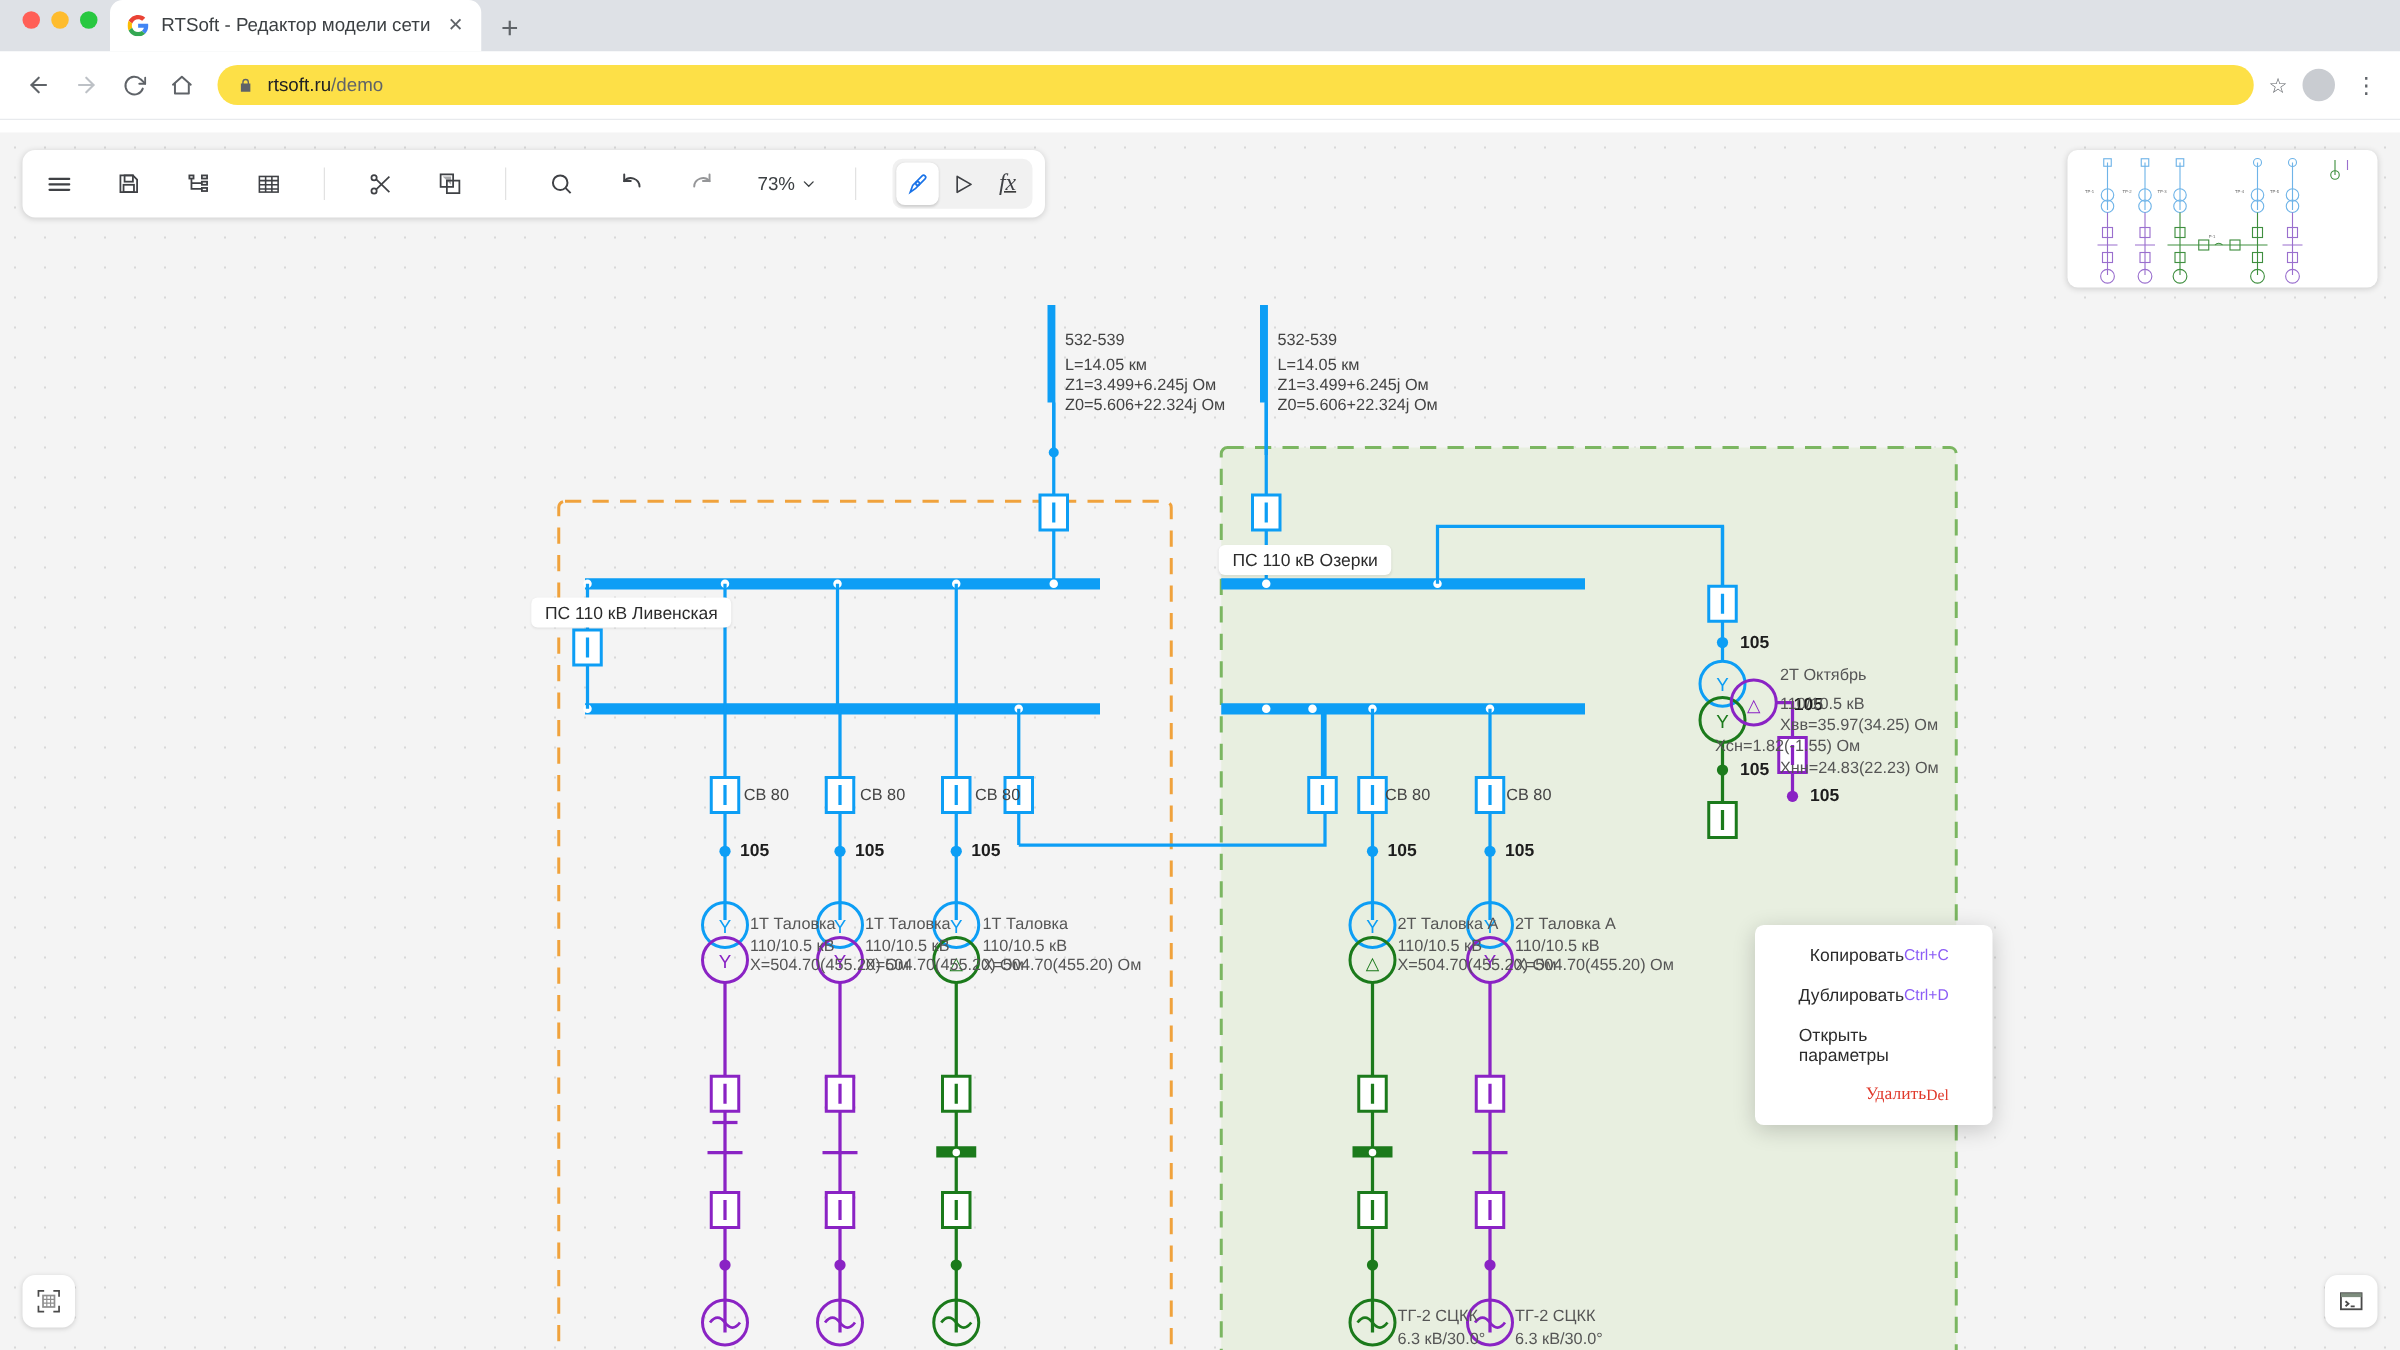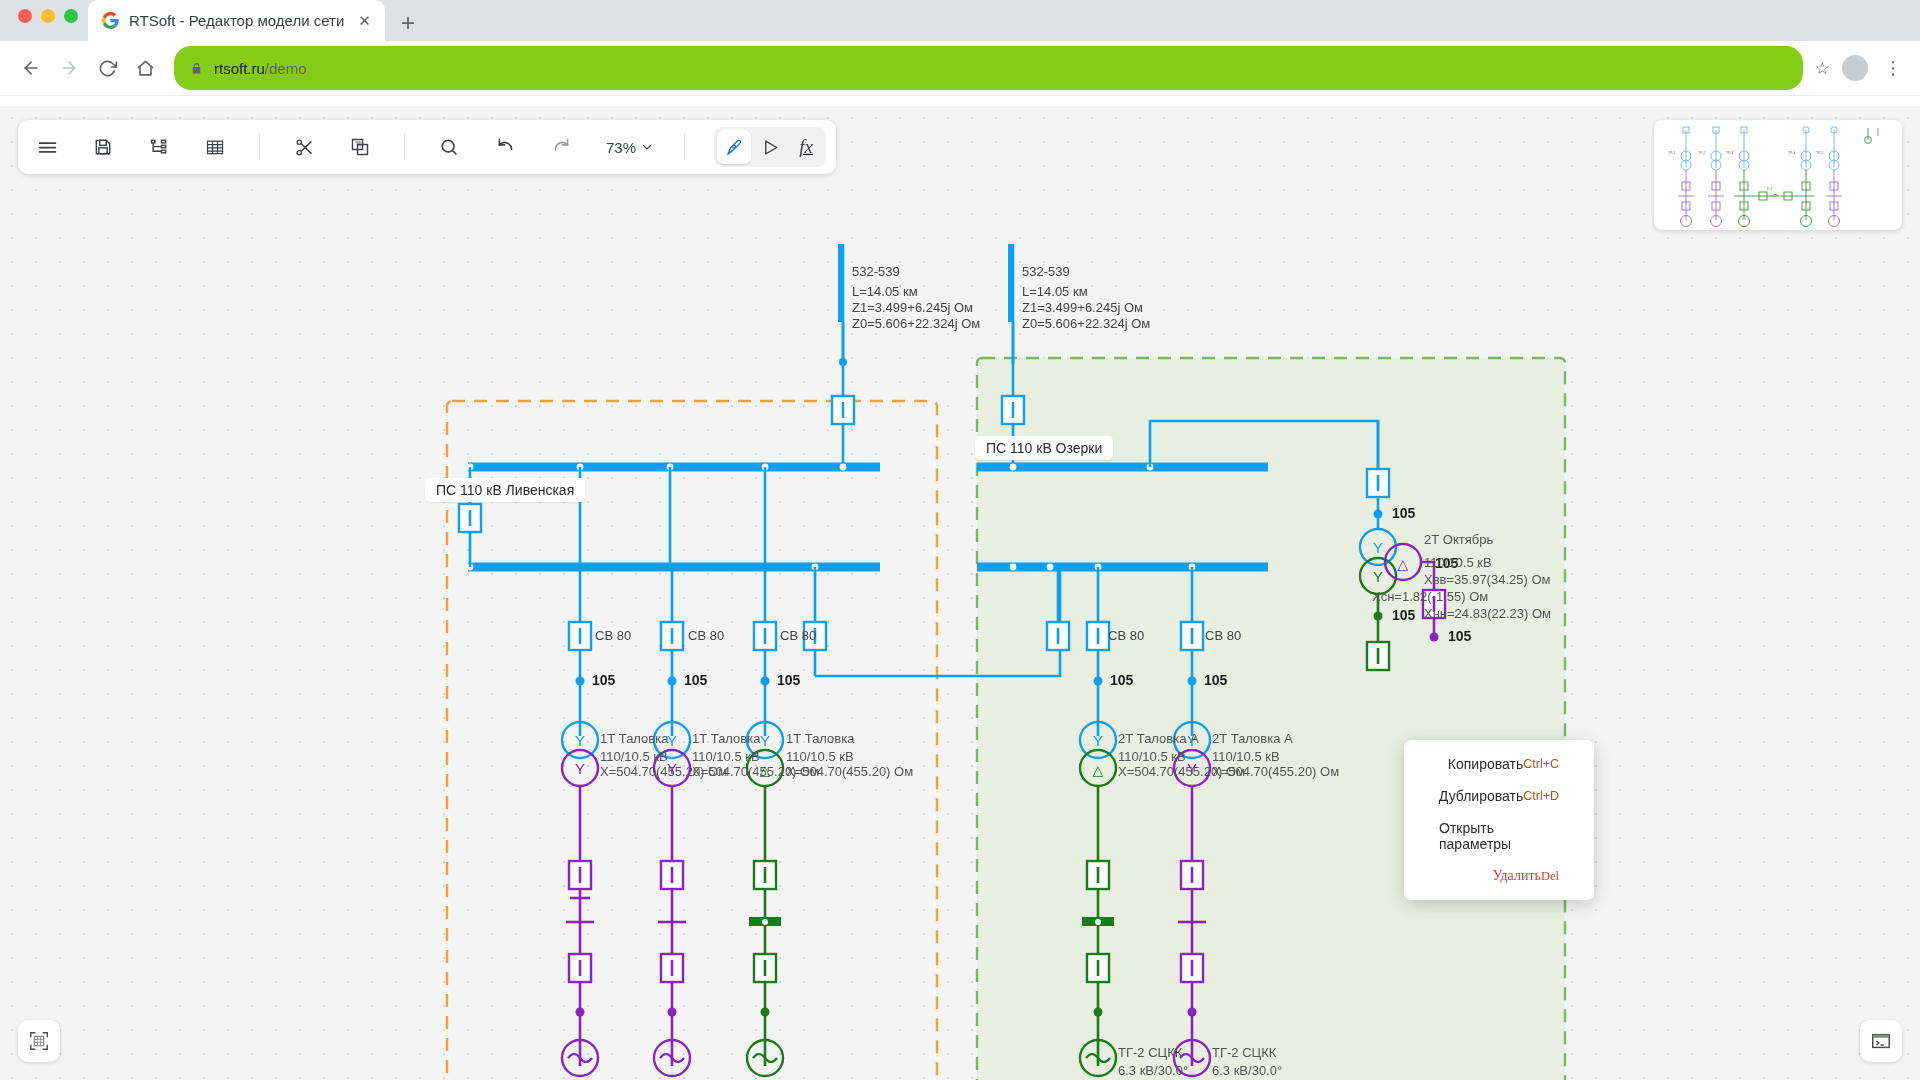--- a/index.html
+++ b/index.html
@@ -36,21 +36,21 @@
   .omnibar {
     height: 55px; background: #fff; display: flex; align-items: center;
     gap: 4px; padding: 0 14px; border-bottom: 1px solid #e8eaed;
   }
   .navbtn {
     width: 34px; height: 34px; display: flex; align-items: center; justify-content: center;
     border-radius: 50%; color: #5f6368; cursor: pointer; flex: none;
   }
   .navbtn.disabled { color: #bdc1c6; }
   .urlbox {
-    flex: 1; height: 44px; background: #84cc16; border-radius: 17px;
+    flex: 1; height: 32px; background: #fde047; border-radius: 17px;
     display: flex; align-items: center; gap: 11px; padding: 0 16px; margin: 0 8px;
     font-size: 15px; color: #5f6368; cursor: text;
   }
   .url-host { color: #202124; }
   .star { color: #5f6368; cursor: pointer; font-size: 17px; }
   .avatar-btn { width: 26px; height: 26px; border-radius: 50%; background: #c9ccd1; margin: 0 8px; cursor: pointer; }
   .kebab { color: #5f6368; font-size: 18px; cursor: pointer; padding: 0 4px; letter-spacing: 0; }
 
   
   .canvas {
@@ -118,21 +118,21 @@
   
   .ctxmenu {
     position: absolute; left: 1404px; top: 634px; width: 190px;
     background: #fff; border-radius: 7px; box-shadow: 0 4px 18px rgba(0,0,0,.19);
     padding: 8px 0; z-index: 60; font-size: 14px;
   }
   .ctxitem {
     display: flex; justify-content: flex-end; align-items: center;
     padding: 8px 35px; color: #2c2c2c; cursor: pointer;
   }
-  .ctxitem .sc { color: #a16207; font-size: 12.5px; }
+  .ctxitem .sc { color: #8b5cf6; font-size: 12.5px; }
   .ctxitem.danger { color: #e0392b; font-family: Liberation Serif, serif; }
   .ctxitem.danger .sc { color: #e0392b; }
 </style>
 </head>
 <body>
 
 <div class="browser">
 
   <div class="tabstrip">
     <div class="traffic">

